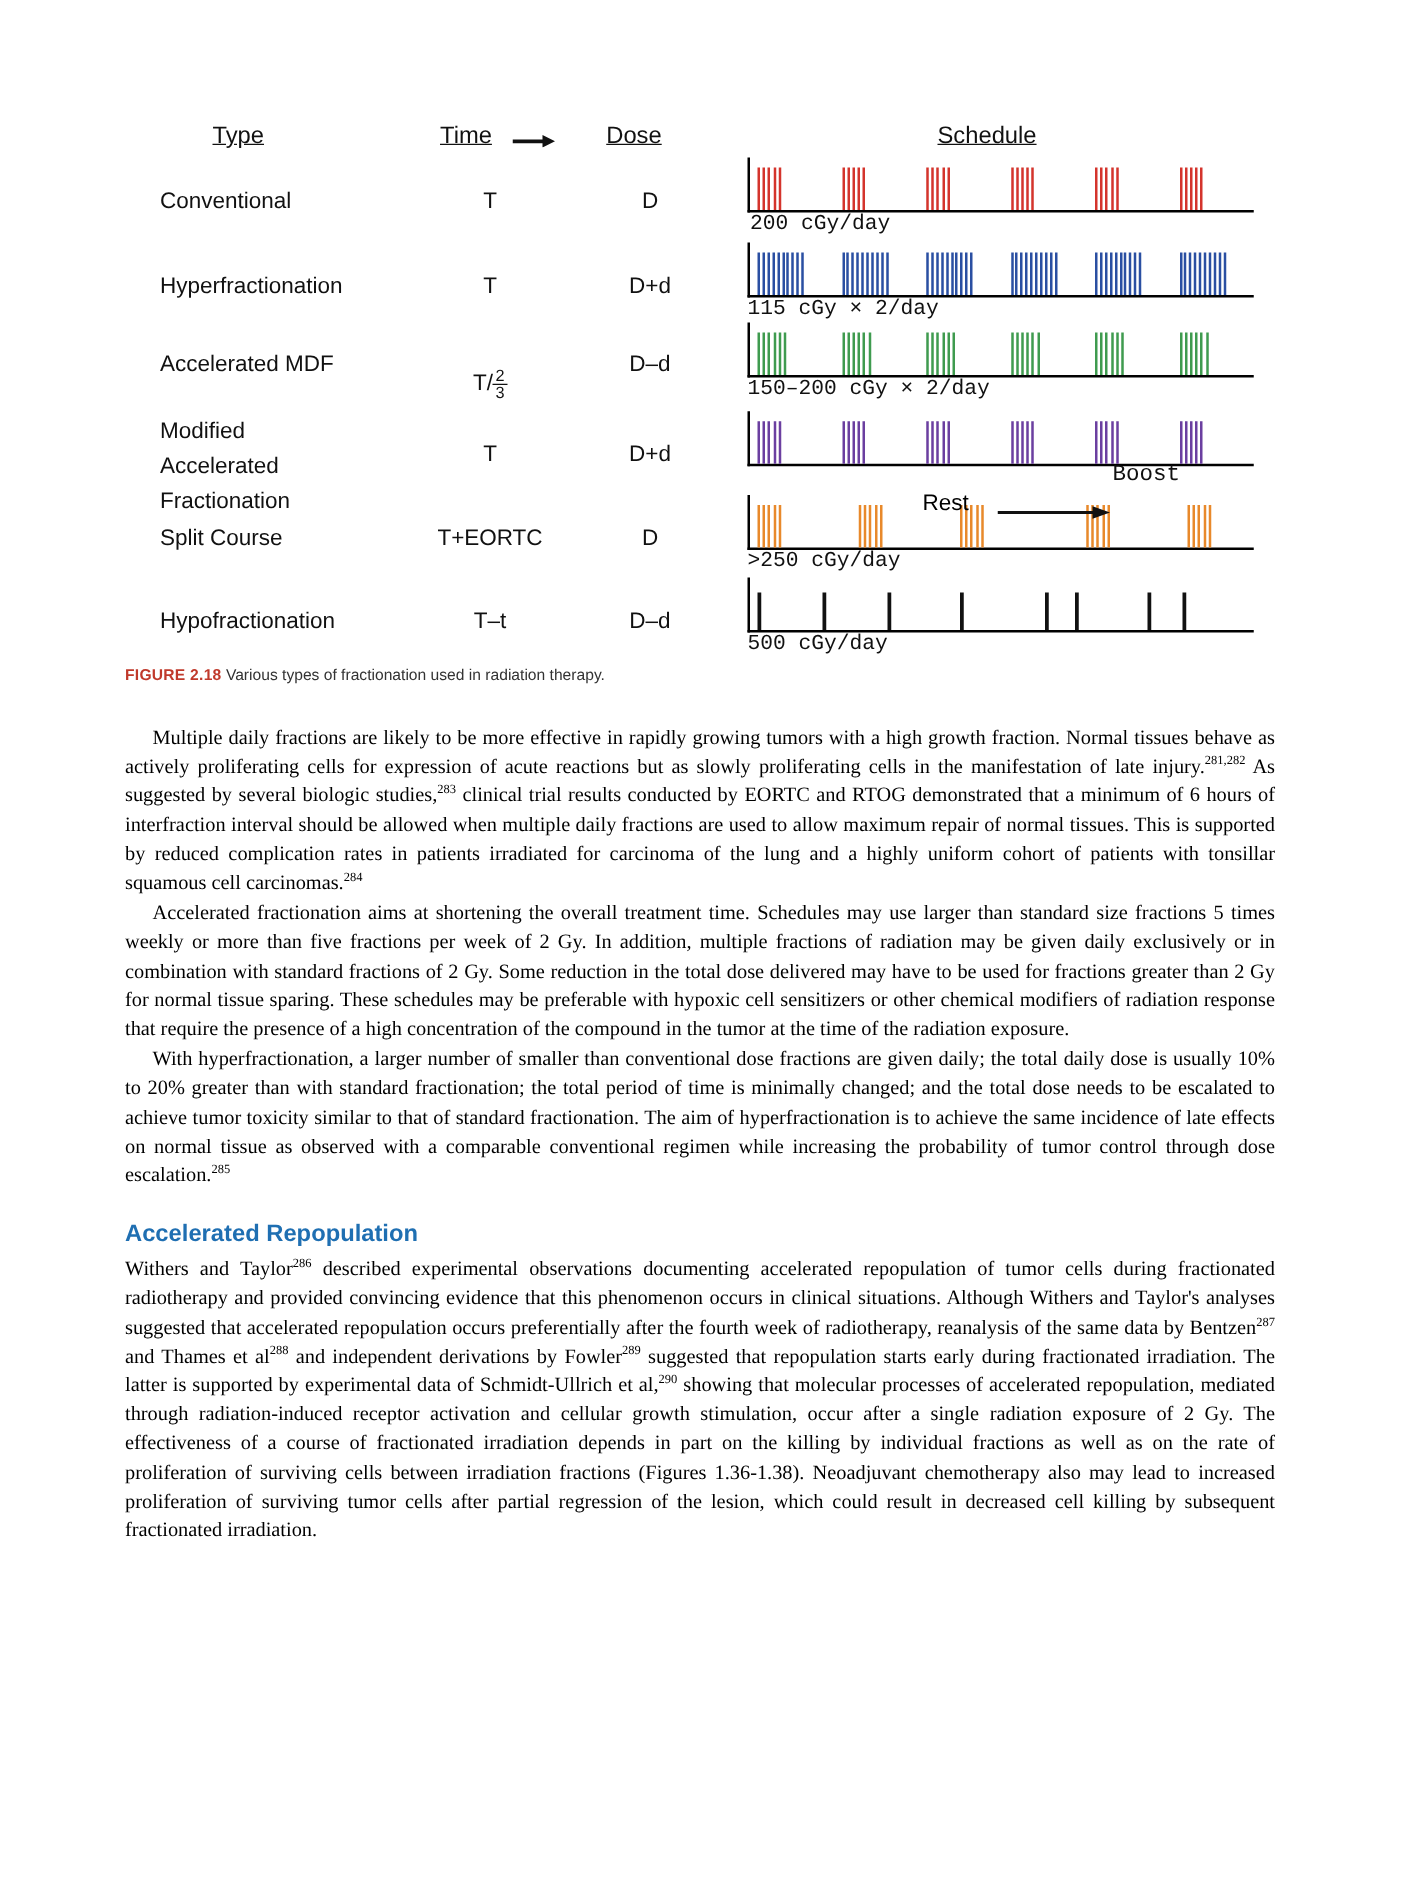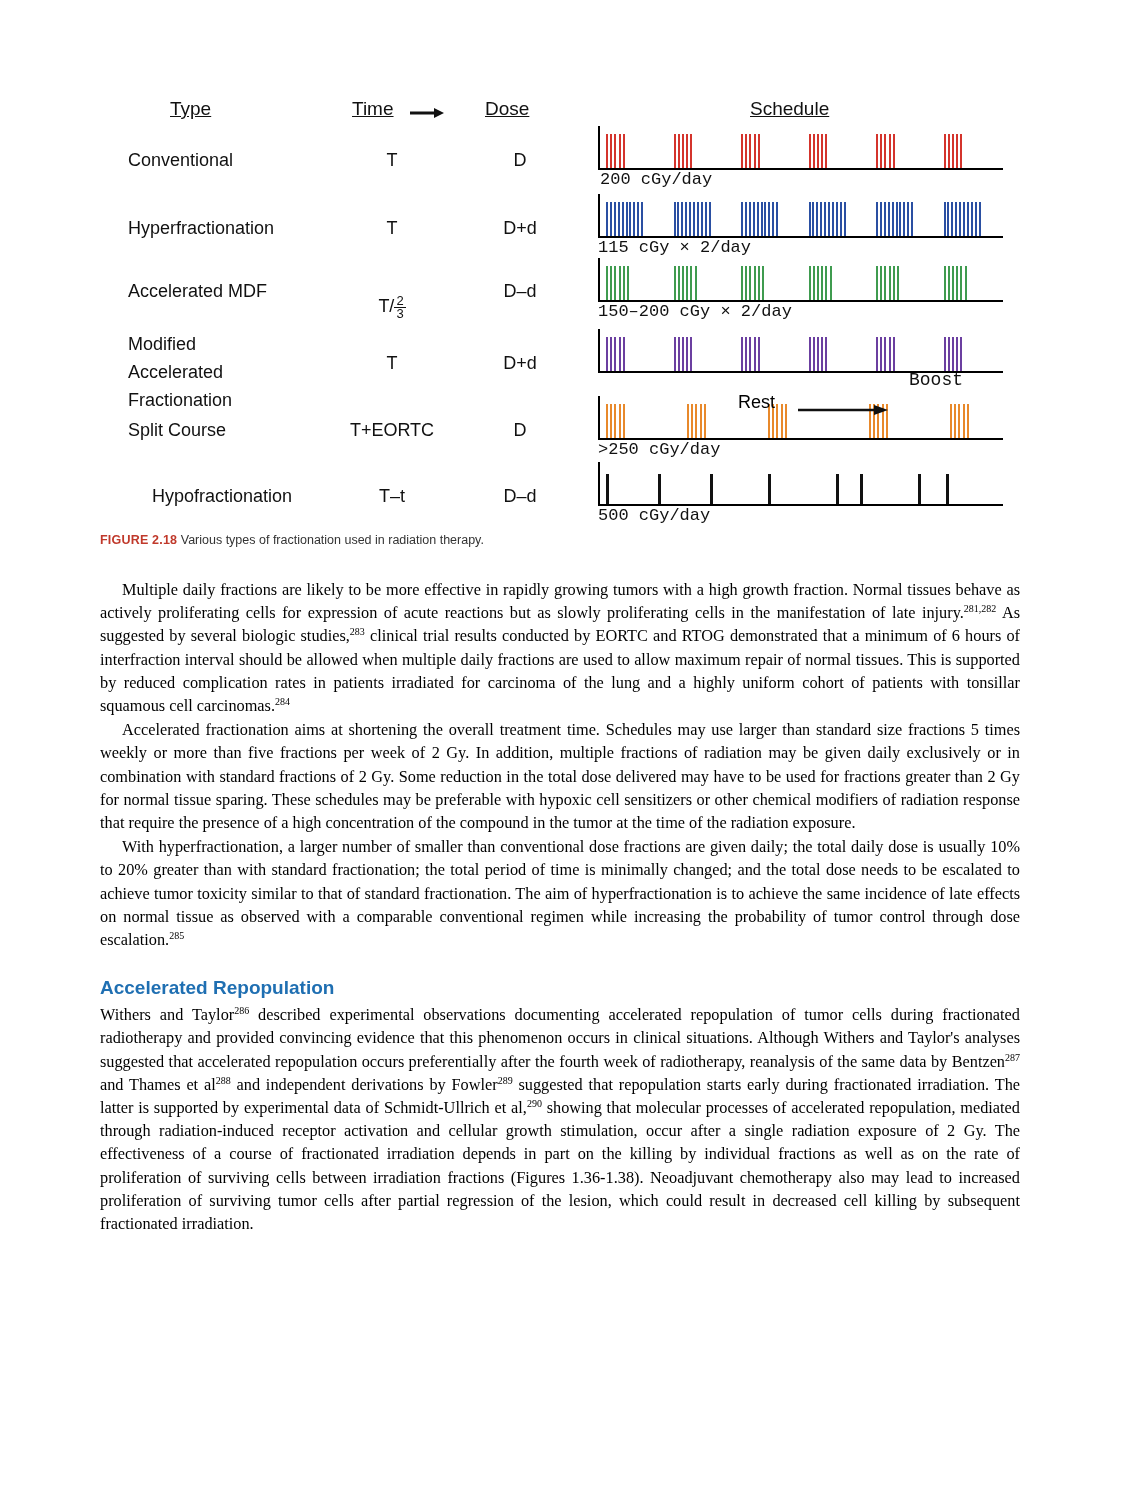--- a/index.html
+++ b/index.html
@@ -341,21 +341,21 @@
           <div class="tick" style="left: 286.4px; height: 34px; background: rgb(107, 63, 160);"></div>
           <div class="tick" style="left: 290.6px; height: 34px; background: rgb(107, 63, 160);"></div>
           <div class="tick" style="left: 294.8px; height: 34px; background: rgb(107, 63, 160);"></div>
           <div class="tick" style="left: 345.5px; height: 34px; background: rgb(107, 63, 160);"></div>
           <div class="tick" style="left: 349.7px; height: 34px; background: rgb(107, 63, 160);"></div>
           <div class="tick" style="left: 353.9px; height: 34px; background: rgb(107, 63, 160);"></div>
           <div class="tick" style="left: 358.1px; height: 34px; background: rgb(107, 63, 160);"></div>
           <div class="tick" style="left: 362.3px; height: 34px; background: rgb(107, 63, 160);"></div>
         </div>
     </div>
-    <div class="caption-small" style="left:790px; top:292px; font-size:18px;margin-left:19px;">Boost</div>
+    <div class="caption-small" style="left:790px; top:292px; font-size:18px;">Boost</div>
 
     <div class="row-label row-type" style="top:342px;">Split Course</div>
     <div class="row-label row-time" style="top:342px; left:236px; width:112px;">T+EORTC</div>
     <div class="row-label row-dose" style="top:342px;">D</div>
     <div class="sched" style="top:316px;">
       <div class="axis"></div>
       <div class="vrule"></div>
       <div class="ticks" id="ticks-4">
           <div class="tick" style="left: 8px; height: 34px; background: rgb(232, 137, 43);"></div>
           <div class="tick" style="left: 12.2px; height: 34px; background: rgb(232, 137, 43);"></div>
@@ -384,21 +384,21 @@
           <div class="tick" style="left: 368.8px; height: 34px; background: rgb(232, 137, 43);"></div>
         </div>
       <div style="position:absolute; left:140px; top:-2px; font-family:'Liberation Sans',sans-serif; font-size:18px;">Rest</div>
       <svg style="position:absolute; left:200px; top:10px;" width="90" height="12" viewBox="0 0 90 12">
         <line x1="0" y1="6" x2="78" y2="6" stroke="#111" stroke-width="2.4"></line>
         <polygon points="76,1 90,6 76,11" fill="#111"></polygon>
       </svg>
     </div>
     <div class="caption-small" style="left:498px; top:362px;">&gt;250 cGy/day</div>
 
-    <div class="row-label row-type" style="top:408px;margin-left:24px;">Hypofractionation</div>
+    <div class="row-label row-type" style="top:408px;">Hypofractionation</div>
     <div class="row-label row-time" style="top:408px;">T–t</div>
     <div class="row-label row-dose" style="top:408px;">D–d</div>
     <div class="sched" style="top:382px;">
       <div class="axis"></div>
       <div class="vrule"></div>
       <div class="ticks" id="ticks-5">
           <div class="tick" style="left: 8px; height: 30px; width: 2.6px; background: rgb(17, 17, 17);"></div>
           <div class="tick" style="left: 60px; height: 30px; width: 2.6px; background: rgb(17, 17, 17);"></div>
           <div class="tick" style="left: 112px; height: 30px; width: 2.6px; background: rgb(17, 17, 17);"></div>
           <div class="tick" style="left: 170px; height: 30px; width: 2.6px; background: rgb(17, 17, 17);"></div>

